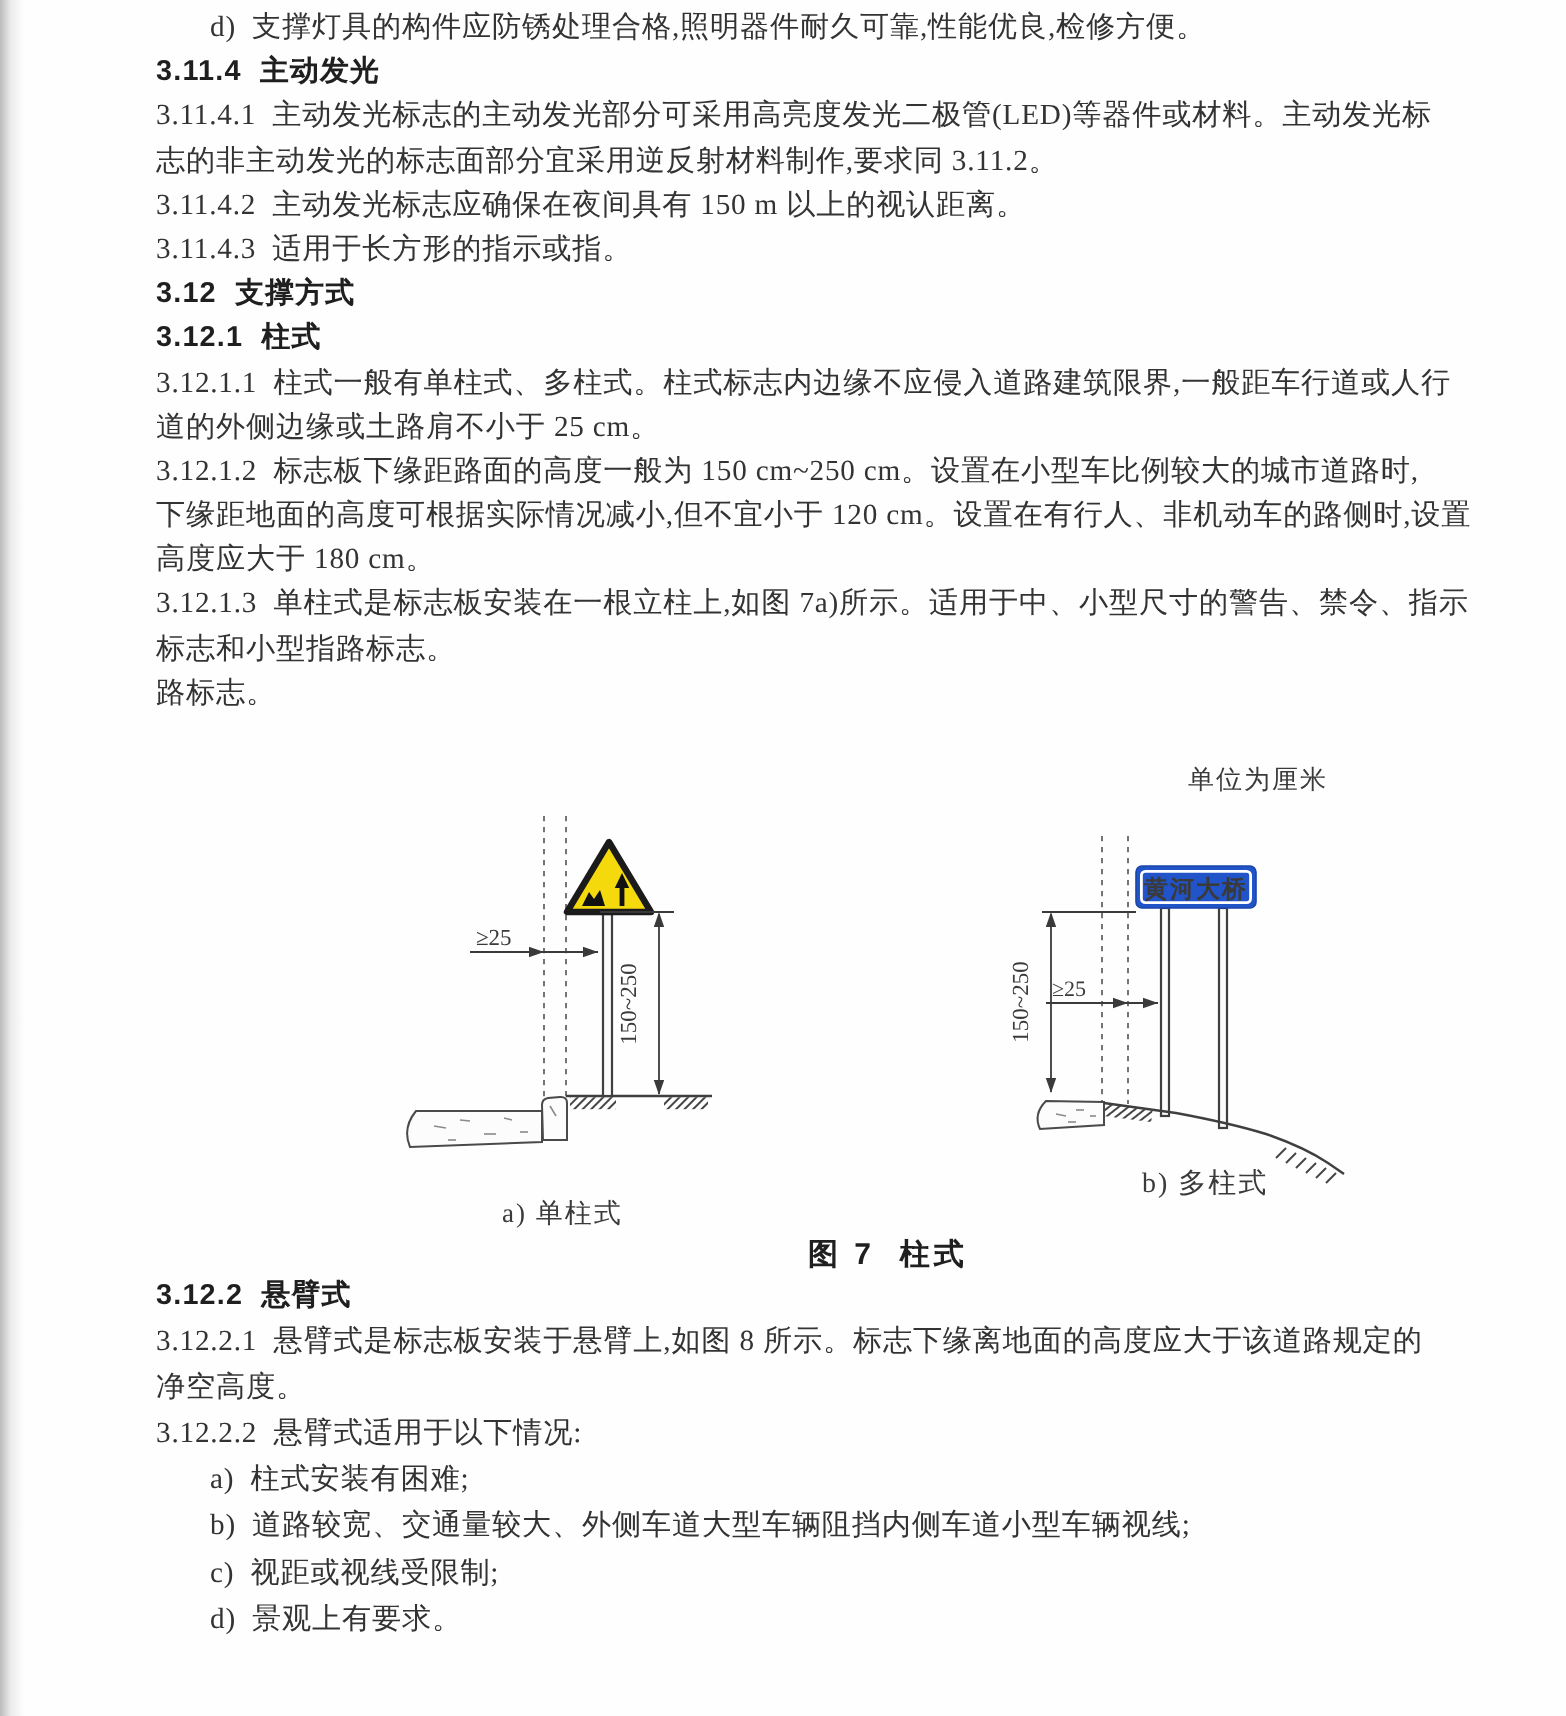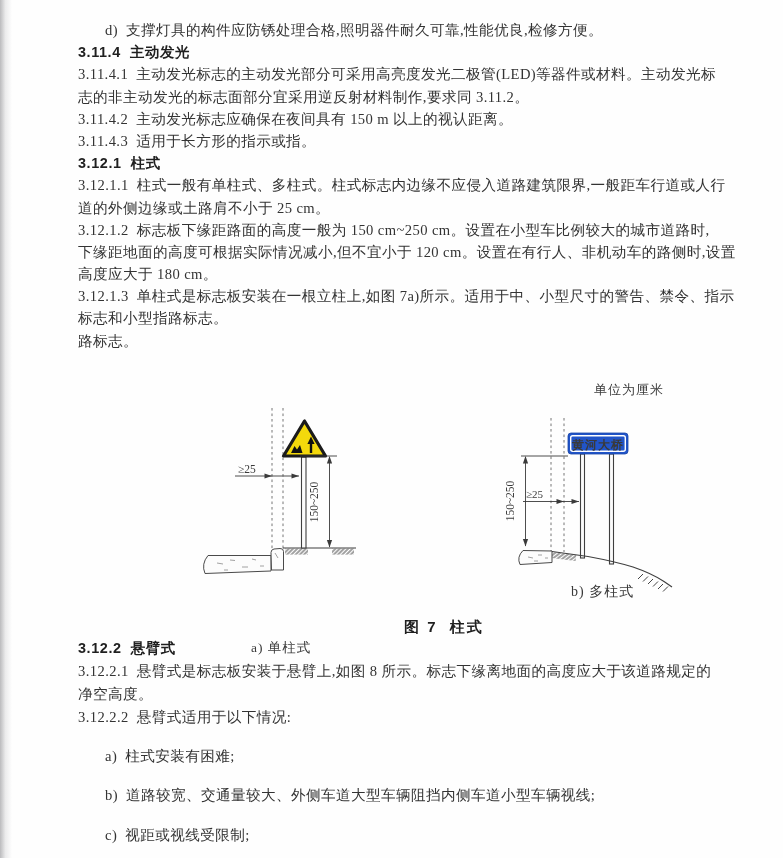--- a/index.html
+++ b/index.html
@@ -19,24 +19,24 @@
   #botblock{top:637px;}
   .ln{
     height:22.2px;line-height:22.2px;font-size:14.6px;
     white-space:pre;letter-spacing:.4px;color:#333;
   }
   #botblock .ln{height:23.1px;line-height:23.1px;}
   .b{
     font-family:"Liberation Sans","DejaVu Sans",sans-serif;
     font-weight:bold;color:#1f1f1f;letter-spacing:.6px;font-size:14.4px;
   }
-  .ind{padding-left:27px;margin-top:16px;}
+  .ind{padding-left:27px;}
   .fig-label{position:absolute;white-space:pre;color:#3a3a3a;}
   #unit-label{left:594px;top:381px;font-size:13px;letter-spacing:1px;}
-  #caption-a{left:251px;top:598px;font-size:13.5px;letter-spacing:1px;margin-top:41px;}
+  #caption-a{left:251px;top:598px;font-size:13.5px;letter-spacing:1px;}
   #caption-b{left:571px;top:583px;font-size:14px;letter-spacing:1px;}
   #fig-title{
     left:356px;top:618px;font-size:15px;font-weight:bold;letter-spacing:2px;
     font-family:"Liberation Sans","DejaVu Sans",sans-serif;color:#1f1f1f;margin-left:48px;
   }
   svg{position:absolute;overflow:visible;}
   #diagram-a{left:190px;top:400px;}
   #diagram-b{left:490px;top:400px;}
   svg text{font-family:"Liberation Serif","DejaVu Serif",serif;fill:#3a3a3a;}
 </style>
@@ -45,20 +45,21 @@
 
 <div class="edge-shadow"></div>
 
 <div class="textblock" id="topblock">
   <div class="ln ind">d)  支撑灯具的构件应防锈处理合格,照明器件耐久可靠,性能优良,检修方便。</div>
   <div class="ln b">3.11.4  主动发光</div>
   <div class="ln">3.11.4.1  主动发光标志的主动发光部分可采用高亮度发光二极管(LED)等器件或材料。主动发光标</div>
   <div class="ln">志的非主动发光的标志面部分宜采用逆反射材料制作,要求同 3.11.2。</div>
   <div class="ln">3.11.4.2  主动发光标志应确保在夜间具有 150 m 以上的视认距离。</div>
   <div class="ln">3.11.4.3  适用于长方形的指示或指。</div>
+  <div class="ln b">3.12  支撑方式</div>
   <div class="ln b">3.12.1  柱式</div>
   <div class="ln">3.12.1.1  柱式一般有单柱式、多柱式。柱式标志内边缘不应侵入道路建筑限界,一般距车行道或人行</div>
   <div class="ln">道的外侧边缘或土路肩不小于 25 cm。</div>
   <div class="ln">3.12.1.2  标志板下缘距路面的高度一般为 150 cm~250 cm。设置在小型车比例较大的城市道路时,</div>
   <div class="ln">下缘距地面的高度可根据实际情况减小,但不宜小于 120 cm。设置在有行人、非机动车的路侧时,设置</div>
   <div class="ln">高度应大于 180 cm。</div>
   <div class="ln">3.12.1.3  单柱式是标志板安装在一根立柱上,如图 7a)所示。适用于中、小型尺寸的警告、禁令、指示</div>
   <div class="ln">标志和小型指路标志。</div>
   <div class="ln">路标志。</div>
 </div>

